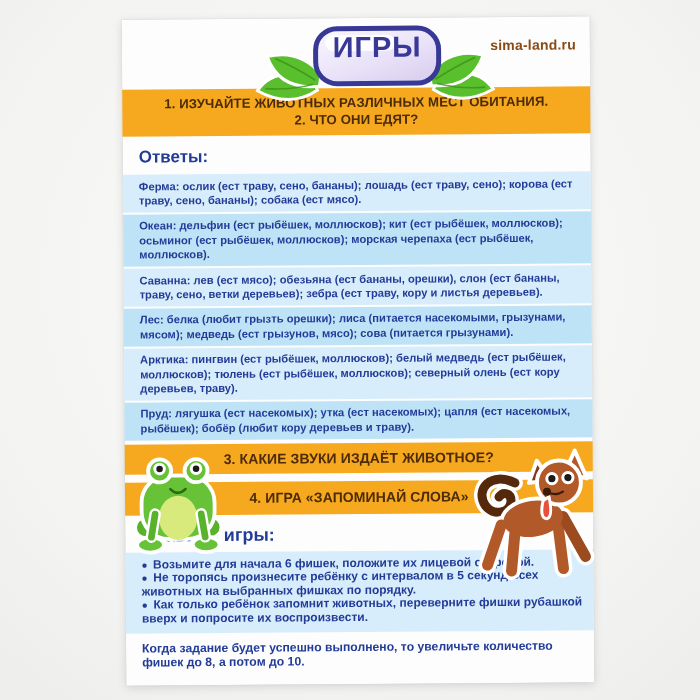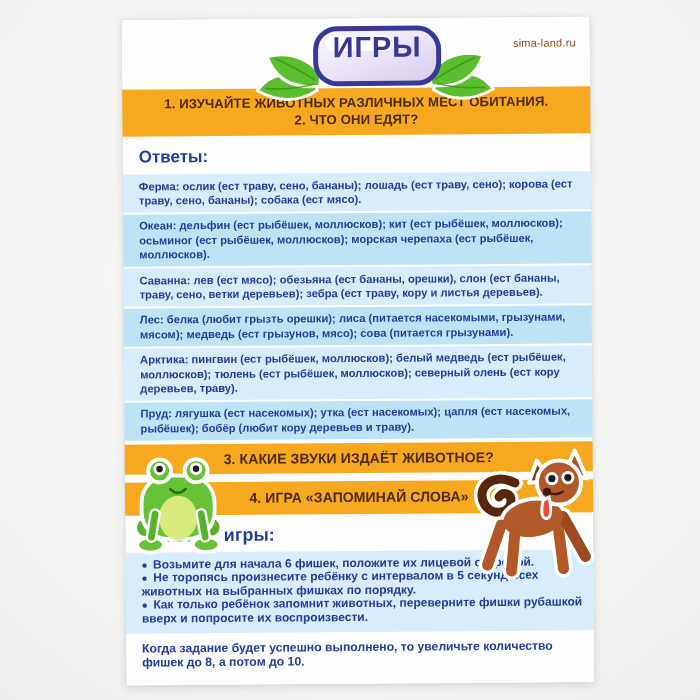--- a/index.html
+++ b/index.html
@@ -11,21 +11,21 @@
   .card{
     position:absolute;left:124px;top:18px;width:468px;height:666px;
     background:#fdfdfe;
     transform:rotate(-0.4deg);
     box-shadow:0 2px 10px rgba(0,0,0,0.13), 0 0 1px rgba(0,0,0,0.2);
   }
   
   .card-header{position:relative;height:70px;}
   .site-label{
     position:absolute;top:20px;right:14px;
-    font-size:11px;font-weight:400;color:#8A4A15;letter-spacing:.2px;
+    font-size:14px;font-weight:700;color:#8A4A15;letter-spacing:.2px;
   }
   .title-wrap{position:absolute;left:50%;top:8px;transform:translateX(-42%);width:240px;height:86px;}
   .leaves-svg{position:absolute;left:0;top:20px;z-index:1;}
   .title-bubble{
     position:absolute;left:58px;top:0;z-index:2;
     width:118px;height:50px;border:5px solid #32309106;
     border:5px solid #383897;border-radius:24px;
     background:linear-gradient(160deg,#f9f7fe 0%,#e9e2f8 55%,#d8cdee 100%);
     display:flex;align-items:flex-start;justify-content:center;
   }

